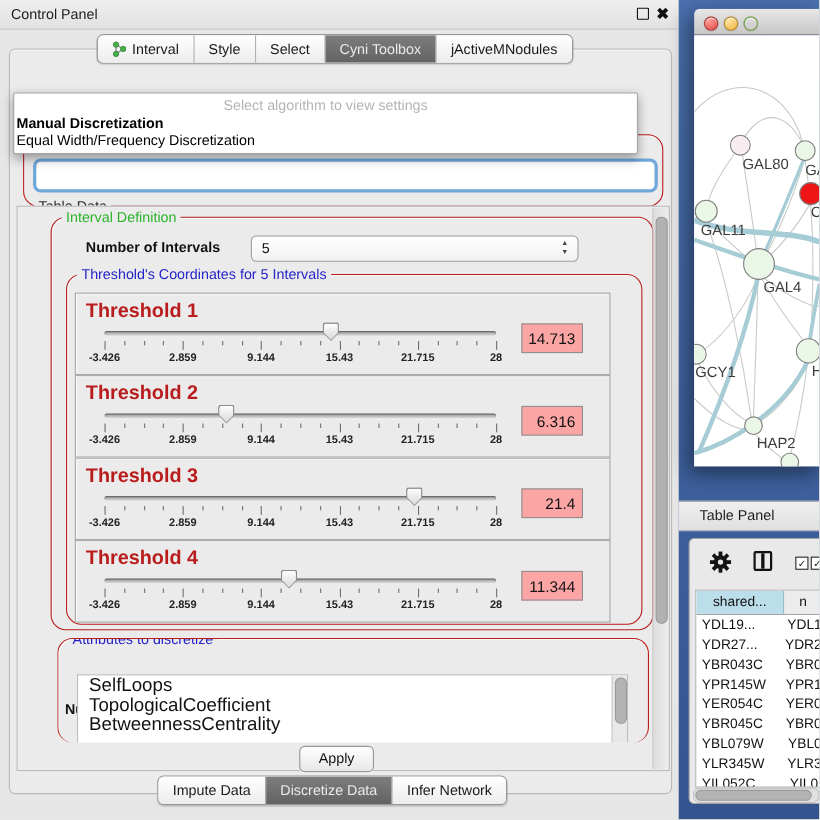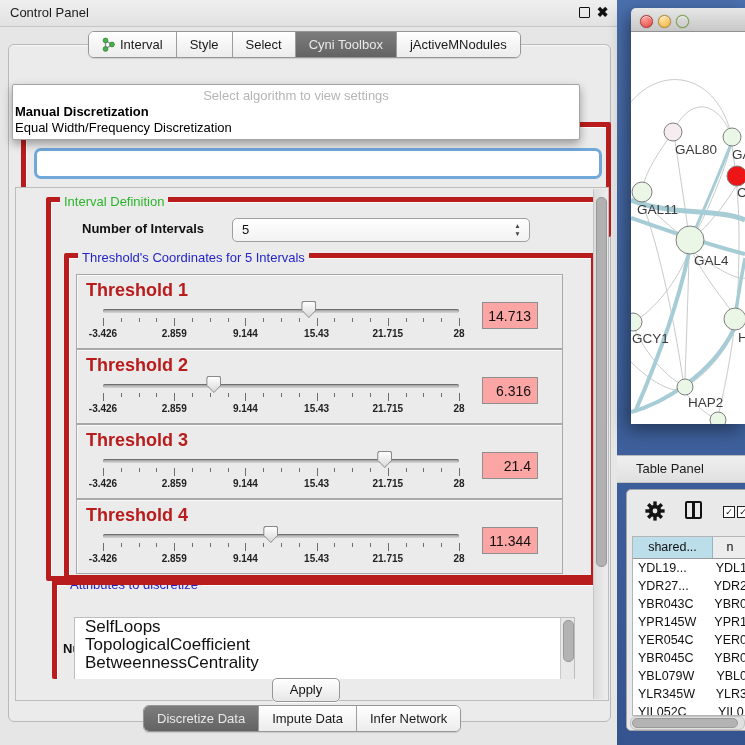--- a/index.html
+++ b/index.html
@@ -12,21 +12,21 @@
   #float-icon{right:26px;}
   #float-icon .sq{display:inline-block;width:9px;height:9px;border:1.6px solid #111;border-radius:1px;margin-top:1px;}
   #close-icon{right:8px;font-size:14px;}
   .seg-bar{position:absolute;display:inline-flex;background:#fff;border:1px solid #969696;border-radius:6px;overflow:hidden;z-index:6;box-shadow:0 1px 1px rgba(0,0,0,.12);}
   .seg{padding:0 13px;height:25px;line-height:25px;font-size:13px;color:#1a1a1a;background:linear-gradient(#ffffff,#ececec);border-right:1px solid #9d9d9d;display:flex;align-items:center;gap:5px;cursor:default;}
   .seg:last-child{border-right:none;}
   .seg.selected{background:linear-gradient(#7d7d7d,#636363);color:#e9e9e9;}
   #top-tabs{left:88px;top:31px;}
   #bottom-tabs{left:143px;top:705px;}
   .cp-content{position:absolute;left:8px;top:44px;width:601px;height:676px;background:#ebebeb;border:1px solid #b9b9b9;border-radius:6px;box-shadow:inset 0 1px 0 #f8f8f8;}
-  .group{position:absolute;border:5px solid #b91c1c;box-shadow:inset 1px 1px 0 rgba(255,255,255,.75);border-radius:2px;}
+  .group{position:absolute;border:1px solid #b91c1c;box-shadow:inset 1px 1px 0 rgba(255,255,255,.75);border-radius:14px;}
   .legend{position:absolute;top:-8px;left:9px;background:#ebebeb;padding:0 4px;font-size:13px;white-space:nowrap;}
   .legend.black{color:#2b2b2b;} .legend.green{color:#2cb52c;} .legend.blue{color:#2424c8;}
   #grp-algo{left:12px;top:77px;width:580px;height:64px;}
   #combo-algo{position:absolute;left:8px;top:21px;width:562px;height:25px;background:#fff;border:3px solid #71a8da;border-radius:7px;}
   #grp-tabledata{left:12px;top:142px;width:580px;height:40px;}
   .combo{position:absolute;background:linear-gradient(#ffffff,#f2f2f2);border:1px solid #9f9f9f;border-radius:5px;font-size:13px;color:#111;cursor:default;}
   .combo .val{position:absolute;left:9px;top:3px;white-space:nowrap;}
   .combo .arrows{position:absolute;right:7px;top:3px;width:9px;font-size:6.5px;line-height:8px;color:#444;text-align:center;}
   #combo-table{left:8px;top:9px;width:560px;height:23px;}
   
@@ -348,25 +348,25 @@
         </div>
 
         <div id="apply-btn">Apply</div>
         <div id="main-scroll">
             <div id="main-thumb"></div>
           </div>
       </div>
     </div>
 
     <div class="seg-bar" id="bottom-tabs">
+        <div class="seg">
+          <span>Impute Data</span>
+        </div>
         <div class="seg selected">
           <span>Discretize Data</span>
-        </div>
-        <div class="seg">
-          <span>Impute Data</span>
         </div>
         <div class="seg">
           <span>Infer Network</span>
         </div>
       </div>
 
     <div id="algo-popup">
       <div id="popup-hint">Select algorithm to view settings</div>
       <div class="popup-opt" id="popup-opt-0">Manual Discretization</div>
       <div class="popup-opt" id="popup-opt-1">Equal Width/Frequency Discretization</div>

